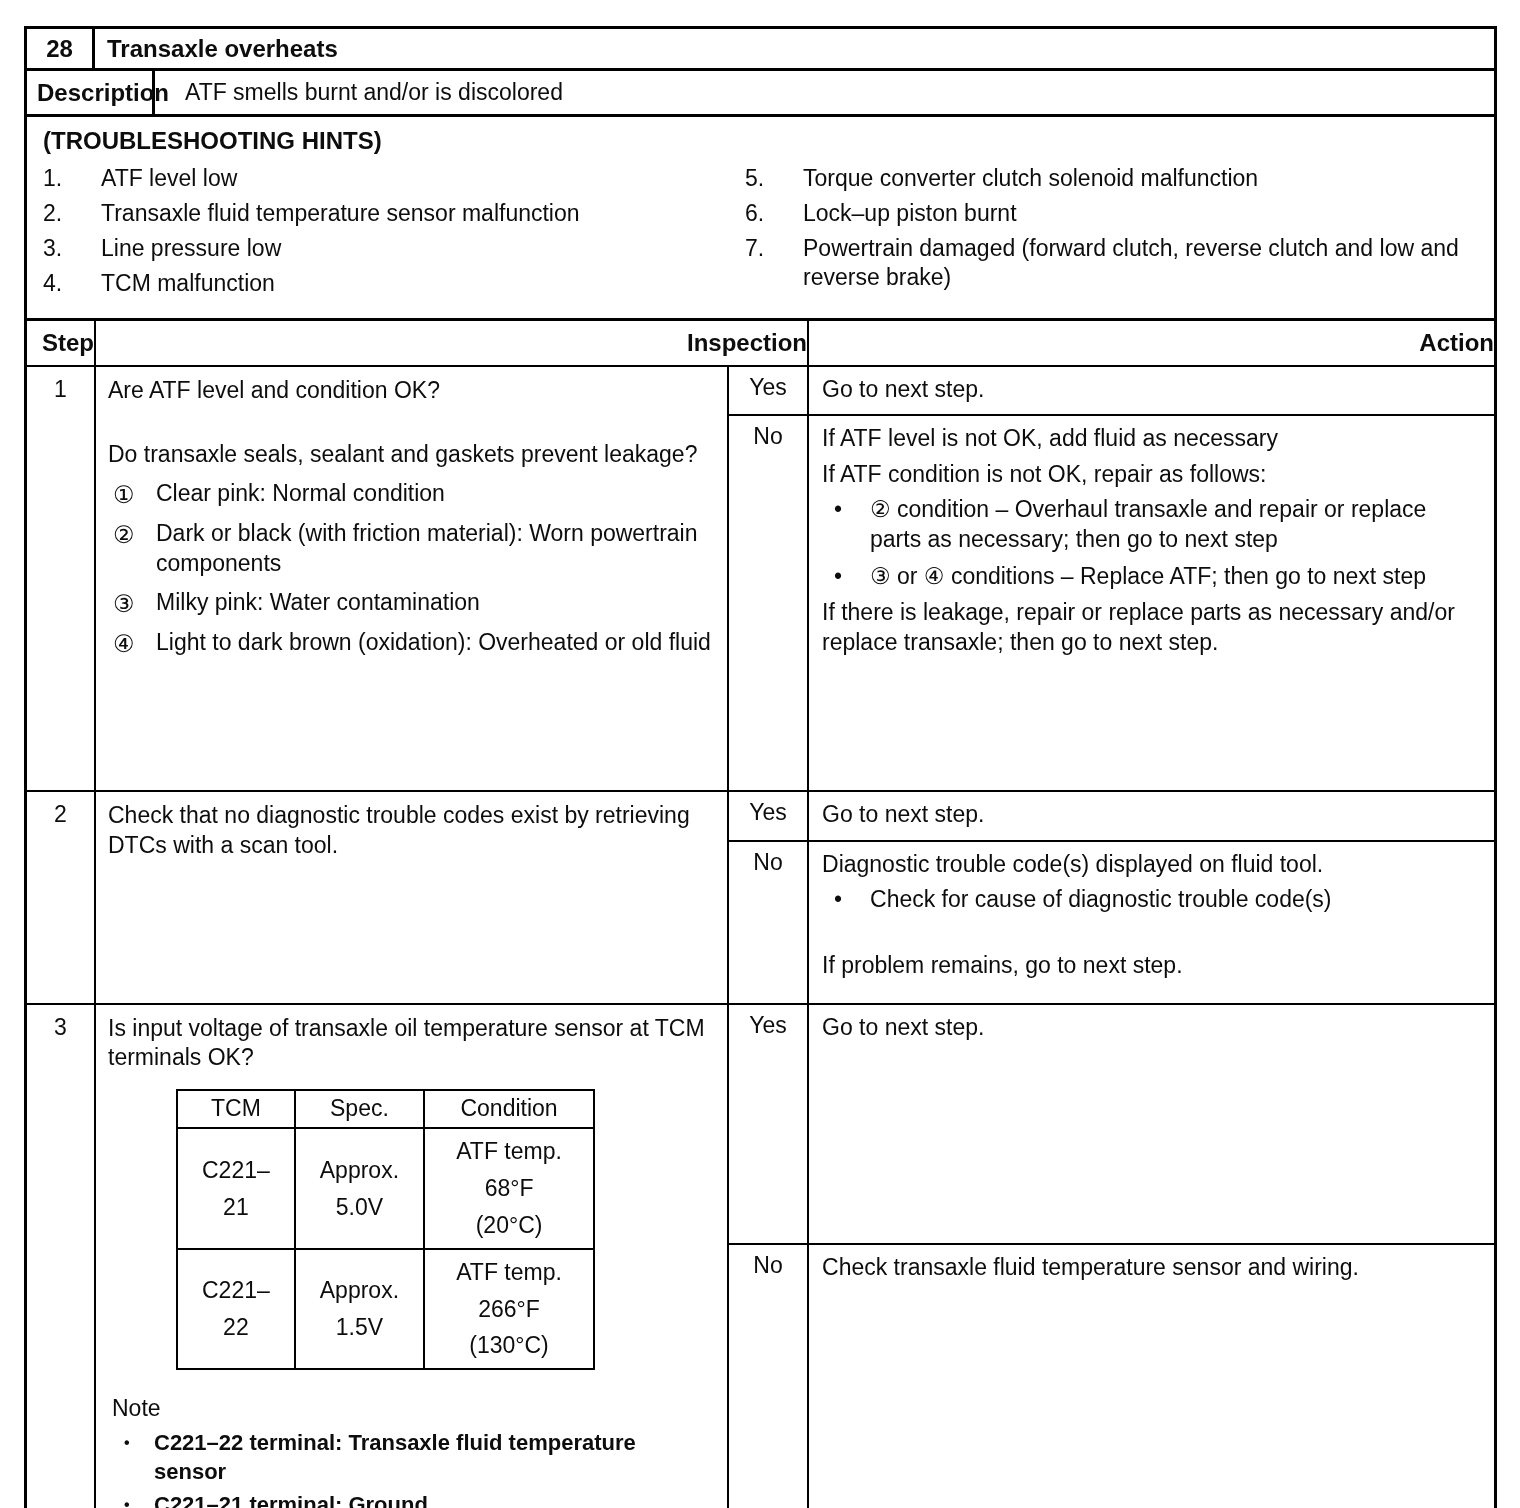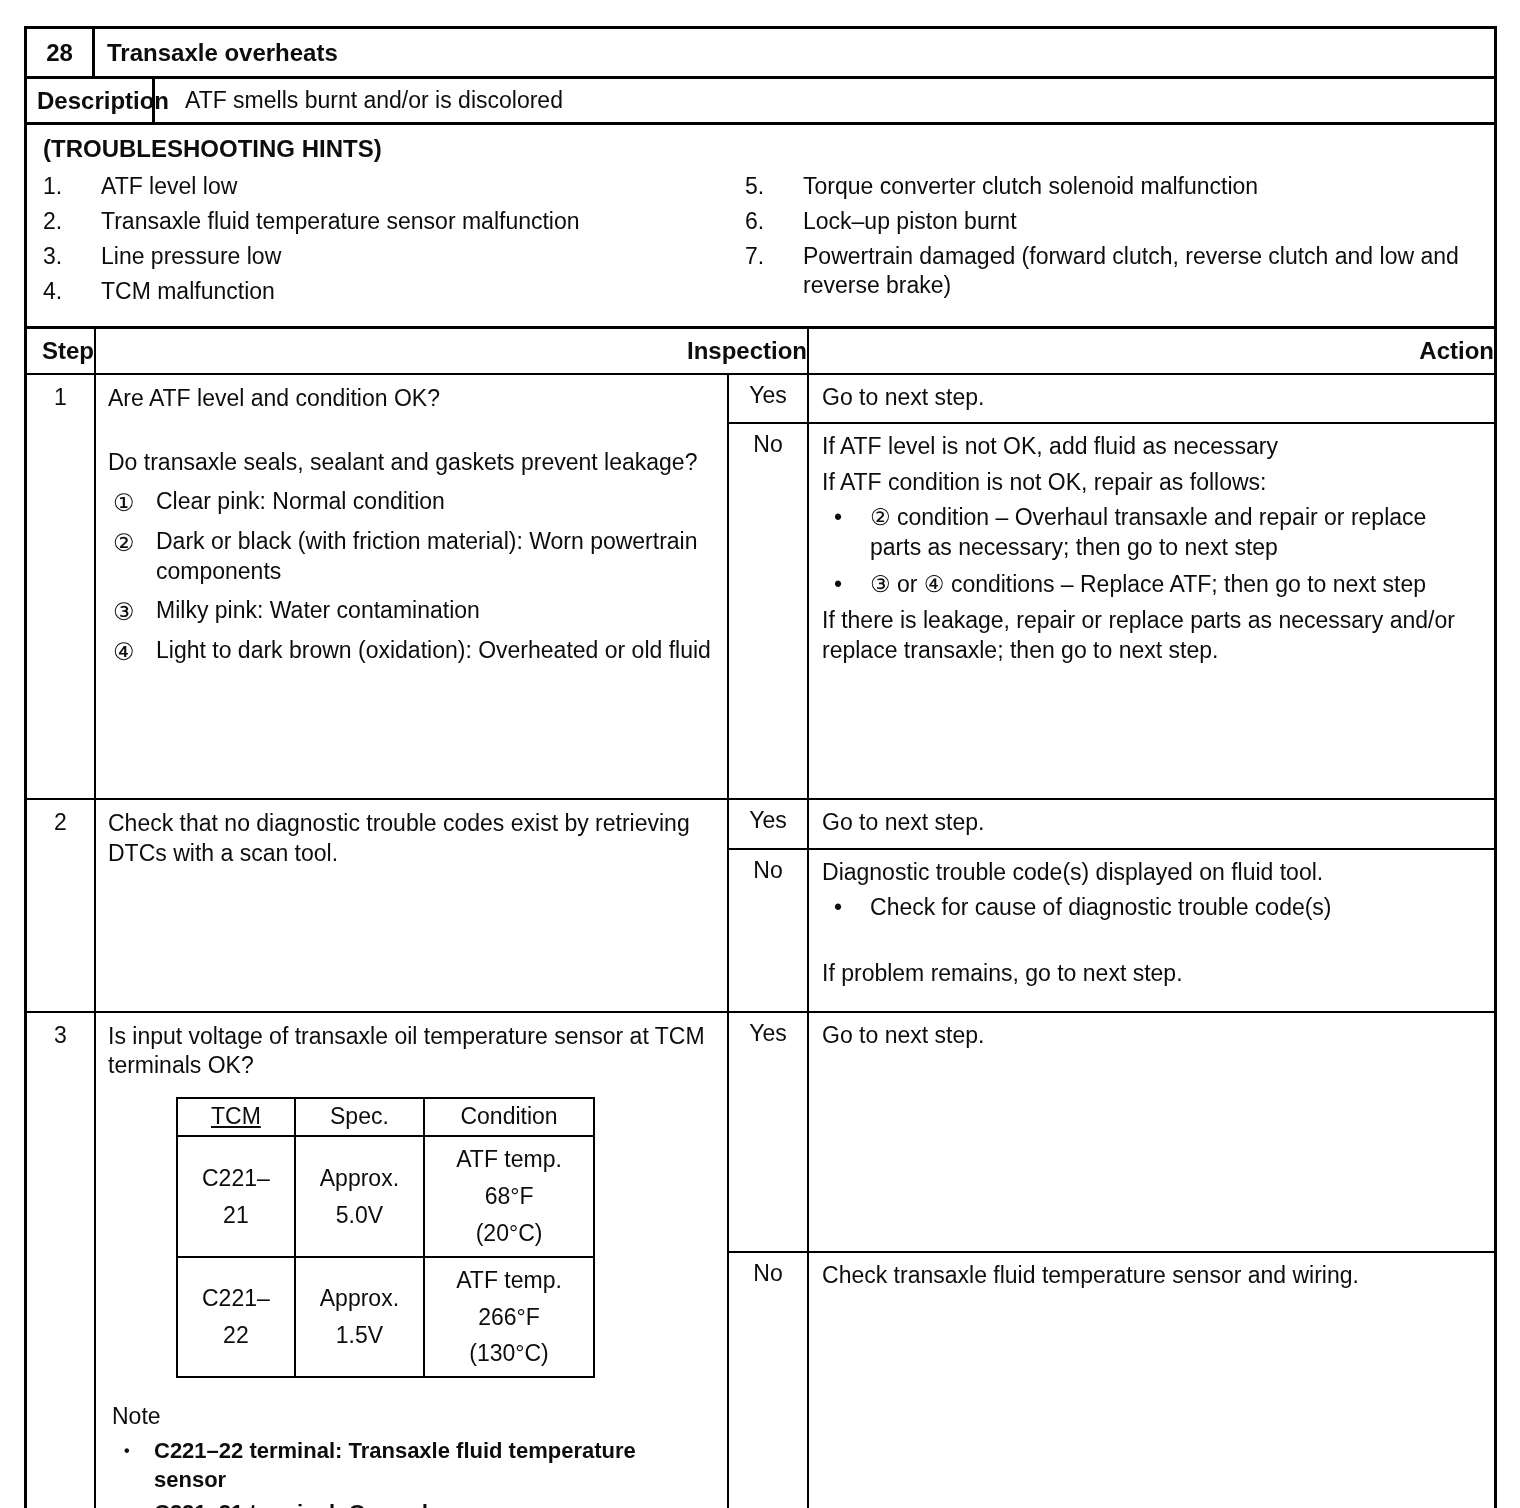--- a/index.html
+++ b/index.html
@@ -11,21 +11,21 @@
     color: #0d0d0d;
   }
   .doc {
     position: absolute; left: 24px; top: 26px;
     width: 1473px;
     border: 3px solid #000;
     background: #fff;
   }
   
   .trow { display: flex; align-items: stretch; border-bottom: 3px solid #000; }
-  .title-row { height: 50px; }
+  .title-row { height: 42px; }
   .num-cell {
     width: 68px; border-right: 3px solid #000;
     display: flex; align-items: center; justify-content: center;
     font-weight: bold; font-size: 24px;
   }
   .title-cell { display: flex; align-items: center; padding-left: 12px; font-weight: bold; font-size: 24px; }
   .desc-row { height: 46px; }
   .desc-label {
     width: 128px; border-right: 3px solid #000;
     display: flex; align-items: center; padding-left: 10px;
@@ -66,21 +66,21 @@
   .bullet { display: flex; margin: 5px 0 6px 12px; }
   .bm { width: 36px; flex: none; }
   .bt { flex: 1; }
   .mt-lg { margin-top: 36px; }
   
   table.spec { border-collapse: collapse; margin: 16px 0 0 68px; }
   table.spec th, table.spec td { border: 2px solid #000; text-align: center; font-size: 23px; vertical-align: middle; }
   table.spec th { font-weight: normal; height: 38px; padding: 2px 10px; }
   table.spec td { height: 80px; padding: 4px 24px; }
   table.spec td div { line-height: 1.6; }
-  .w-tcm { width: 106px; text-decoration: underline; }
+  .w-tcm { width: 106px; }
   .w-spec { width: 96px; }
   .w-cond { width: 170px; }
   
   .note-block { margin-top: 24px; padding-left: 4px; }
   .note-title { font-size: 23px; }
   .note-item { display: flex; font-weight: bold; margin: 5px 0 0 12px; font-size: 22px; line-height: 1.3; }
   .note-m { width: 30px; flex: none; font-size: 16px; padding-top: 4px; }
   .note-t { max-width: 505px; }
 </style>
 </head>

